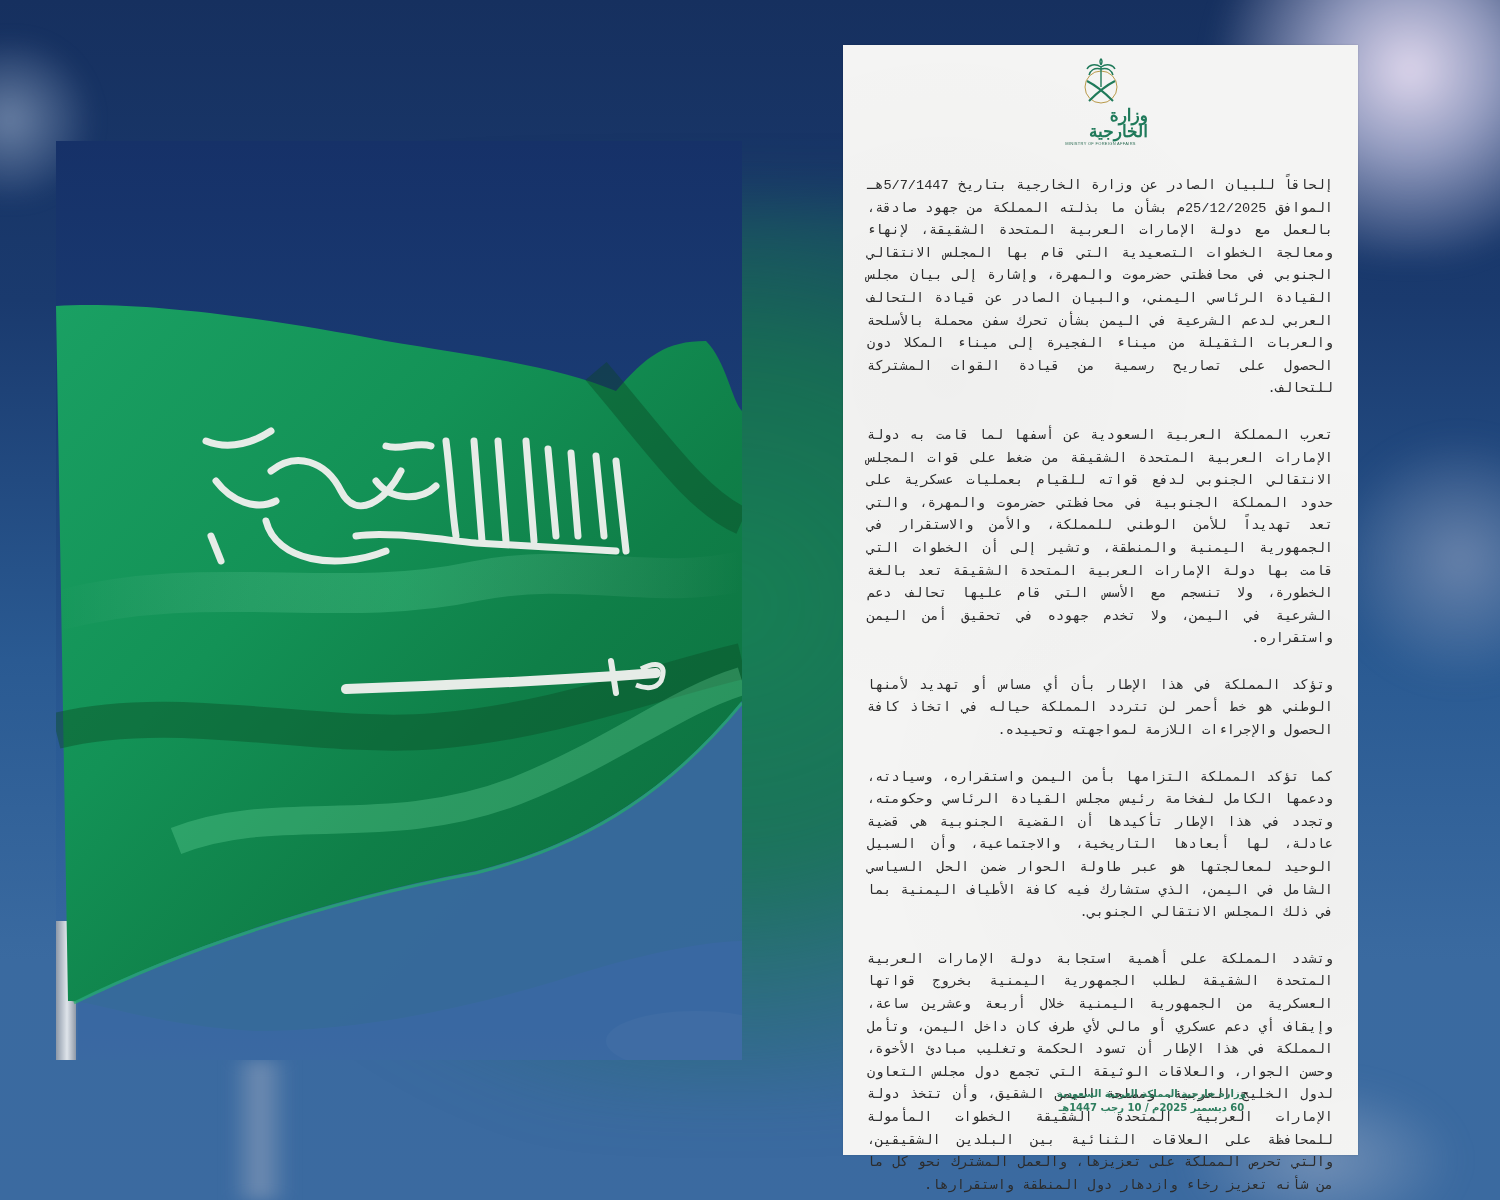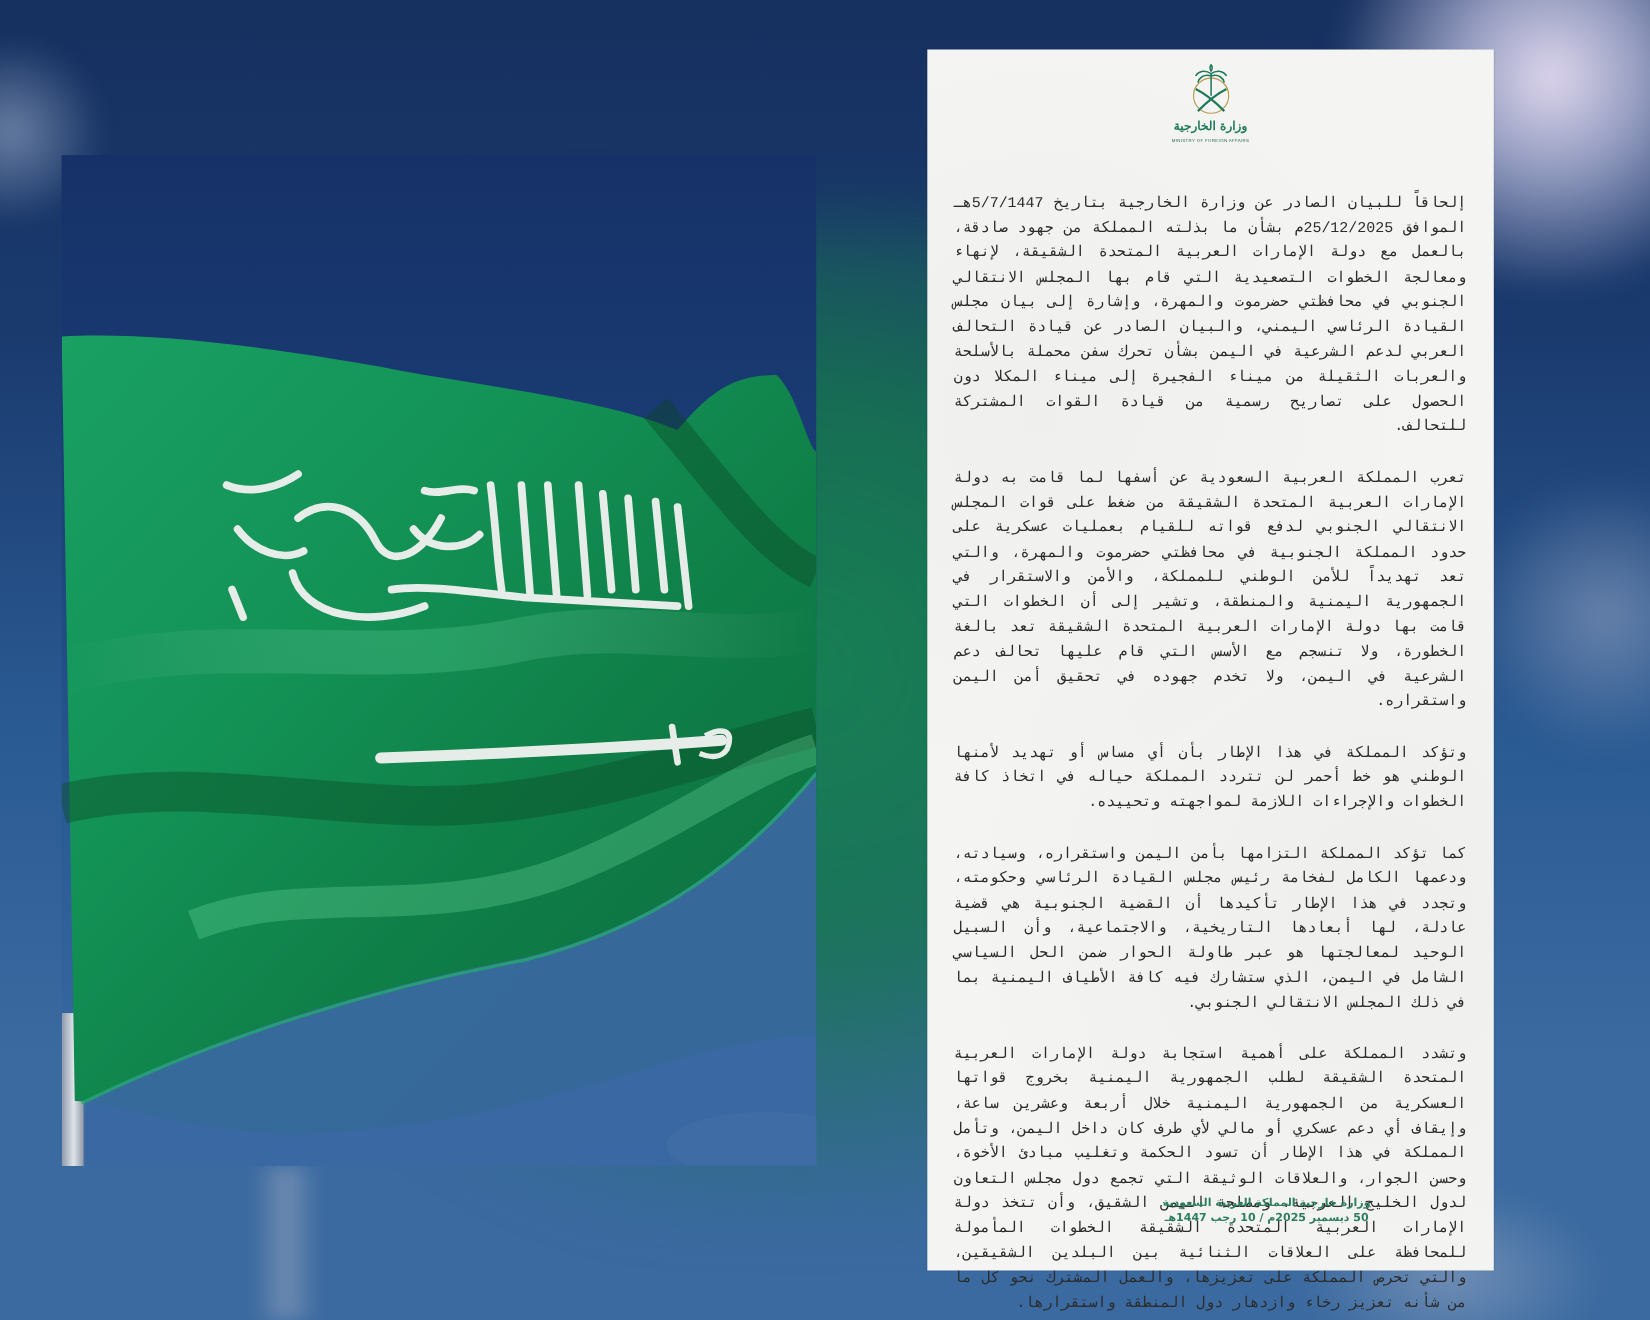--- a/index.html
+++ b/index.html
@@ -61,21 +61,21 @@
       background-image:
         radial-gradient(circle at 20% 30%, rgba(0,0,0,0.02) 0, rgba(0,0,0,0) 40%),
         radial-gradient(circle at 80% 70%, rgba(0,0,0,0.025) 0, rgba(0,0,0,0) 45%);
       box-shadow: 0 0 2px rgba(0,0,0,0.15);
     }
     .emblem {
       position: absolute; left: 210px; top: 12px; width: 95px; height: 90px;
       display: flex; flex-direction: column; align-items: center;
     }
     .emblem-ar {
-      font-family: "DejaVu Serif", serif; font-size: 11px; color: #1f7a5a;
+      font-family: "DejaVu Serif", serif; font-size: 17px; color: #1f7a5a;
       line-height: 16px; margin-top: -2px; direction: rtl; font-weight: bold;
     }
     .emblem-en {
       font-family: "Liberation Sans", sans-serif; font-size: 4px; letter-spacing: 0.3px;
       color: #2a6a52; margin-top: 2px; white-space: nowrap;
     }
     .body-text {
       position: absolute; left: 24px; top: 130px; width: 466px;
       direction: rtl; text-align: justify; text-align-last: right;
       font-family: "DejaVu Sans", sans-serif; font-size: 13.6px; line-height: 22.6px;
@@ -181,22 +181,22 @@
         <path d="M36 44 C 28 36, 18 28, 10 24" stroke-width="2"></path>
       </g>
     </svg>
     <div class="emblem-ar">وزارة الخارجية</div>
     <div class="emblem-en">MINISTRY OF FOREIGN AFFAIRS</div>
   </div>
 
   <div class="body-text">
     <p>إلحاقاً للبيان الصادر عن وزارة الخارجية بتاريخ 5/7/1447هـ الموافق 25/12/2025م بشأن ما بذلته المملكة من جهود صادقة، بالعمل مع دولة الإمارات العربية المتحدة الشقيقة، لإنهاء ومعالجة الخطوات التصعيدية التي قام بها المجلس الانتقالي الجنوبي في محافظتي حضرموت والمهرة، وإشارة إلى بيان مجلس القيادة الرئاسي اليمني، والبيان الصادر عن قيادة التحالف العربي لدعم الشرعية في اليمن بشأن تحرك سفن محملة بالأسلحة والعربات الثقيلة من ميناء الفجيرة إلى ميناء المكلا دون الحصول على تصاريح رسمية من قيادة القوات المشتركة للتحالف.</p>
     <p>تعرب المملكة العربية السعودية عن أسفها لما قامت به دولة الإمارات العربية المتحدة الشقيقة من ضغط على قوات المجلس الانتقالي الجنوبي لدفع قواته للقيام بعمليات عسكرية على حدود المملكة الجنوبية في محافظتي حضرموت والمهرة، والتي تعد تهديداً للأمن الوطني للمملكة، والأمن والاستقرار في الجمهورية اليمنية والمنطقة، وتشير إلى أن الخطوات التي قامت بها دولة الإمارات العربية المتحدة الشقيقة تعد بالغة الخطورة، ولا تنسجم مع الأسس التي قام عليها تحالف دعم الشرعية في اليمن، ولا تخدم جهوده في تحقيق أمن اليمن واستقراره.</p>
-    <p>وتؤكد المملكة في هذا الإطار بأن أي مساس أو تهديد لأمنها الوطني هو خط أحمر لن تتردد المملكة حياله في اتخاذ كافة الخطوات والإجراءات اللازمة لمواجهته وتحييده.</p>
+    <p>وتؤكد المملكة في هذا الإطار بأن أي مساس أو تهديد لأمنها الوطني هو خط أحمر لن تتردد المملكة حياله في اتخاذ كافة الحصول والإجراءات اللازمة لمواجهته وتحييده.</p>
     <p>كما تؤكد المملكة التزامها بأمن اليمن واستقراره، وسيادته، ودعمها الكامل لفخامة رئيس مجلس القيادة الرئاسي وحكومته، وتجدد في هذا الإطار تأكيدها أن القضية الجنوبية هي قضية عادلة، لها أبعادها التاريخية، والاجتماعية، وأن السبيل الوحيد لمعالجتها هو عبر طاولة الحوار ضمن الحل السياسي الشامل في اليمن، الذي ستشارك فيه كافة الأطياف اليمنية بما في ذلك المجلس الانتقالي الجنوبي.</p>
     <p>وتشدد المملكة على أهمية استجابة دولة الإمارات العربية المتحدة الشقيقة لطلب الجمهورية اليمنية بخروج قواتها العسكرية من الجمهورية اليمنية خلال أربعة وعشرين ساعة، وإيقاف أي دعم عسكري أو مالي لأي طرف كان داخل اليمن، وتأمل المملكة في هذا الإطار أن تسود الحكمة وتغليب مبادئ الأخوة، وحسن الجوار، والعلاقات الوثيقة التي تجمع دول مجلس التعاون لدول الخليج العربية، ومصلحة اليمن الشقيق، وأن تتخذ دولة الإمارات العربية المتحدة الشقيقة الخطوات المأمولة للمحافظة على العلاقات الثنائية بين البلدين الشقيقين، والتي تحرص المملكة على تعزيزها، والعمل المشترك نحو كل ما من شأنه تعزيز رخاء وازدهار دول المنطقة واستقرارها.</p>
   </div>
 
   <div class="sig">
     <div>وزارة خارجية المملكة العربية السعودية</div>
-    <div>50 ديسمبر 2025م / 10 رجب 1447هـ</div>
+    <div>60 ديسمبر 2025م / 10 رجب 1447هـ</div>
   </div>
 </div>
 
 </body></html>

